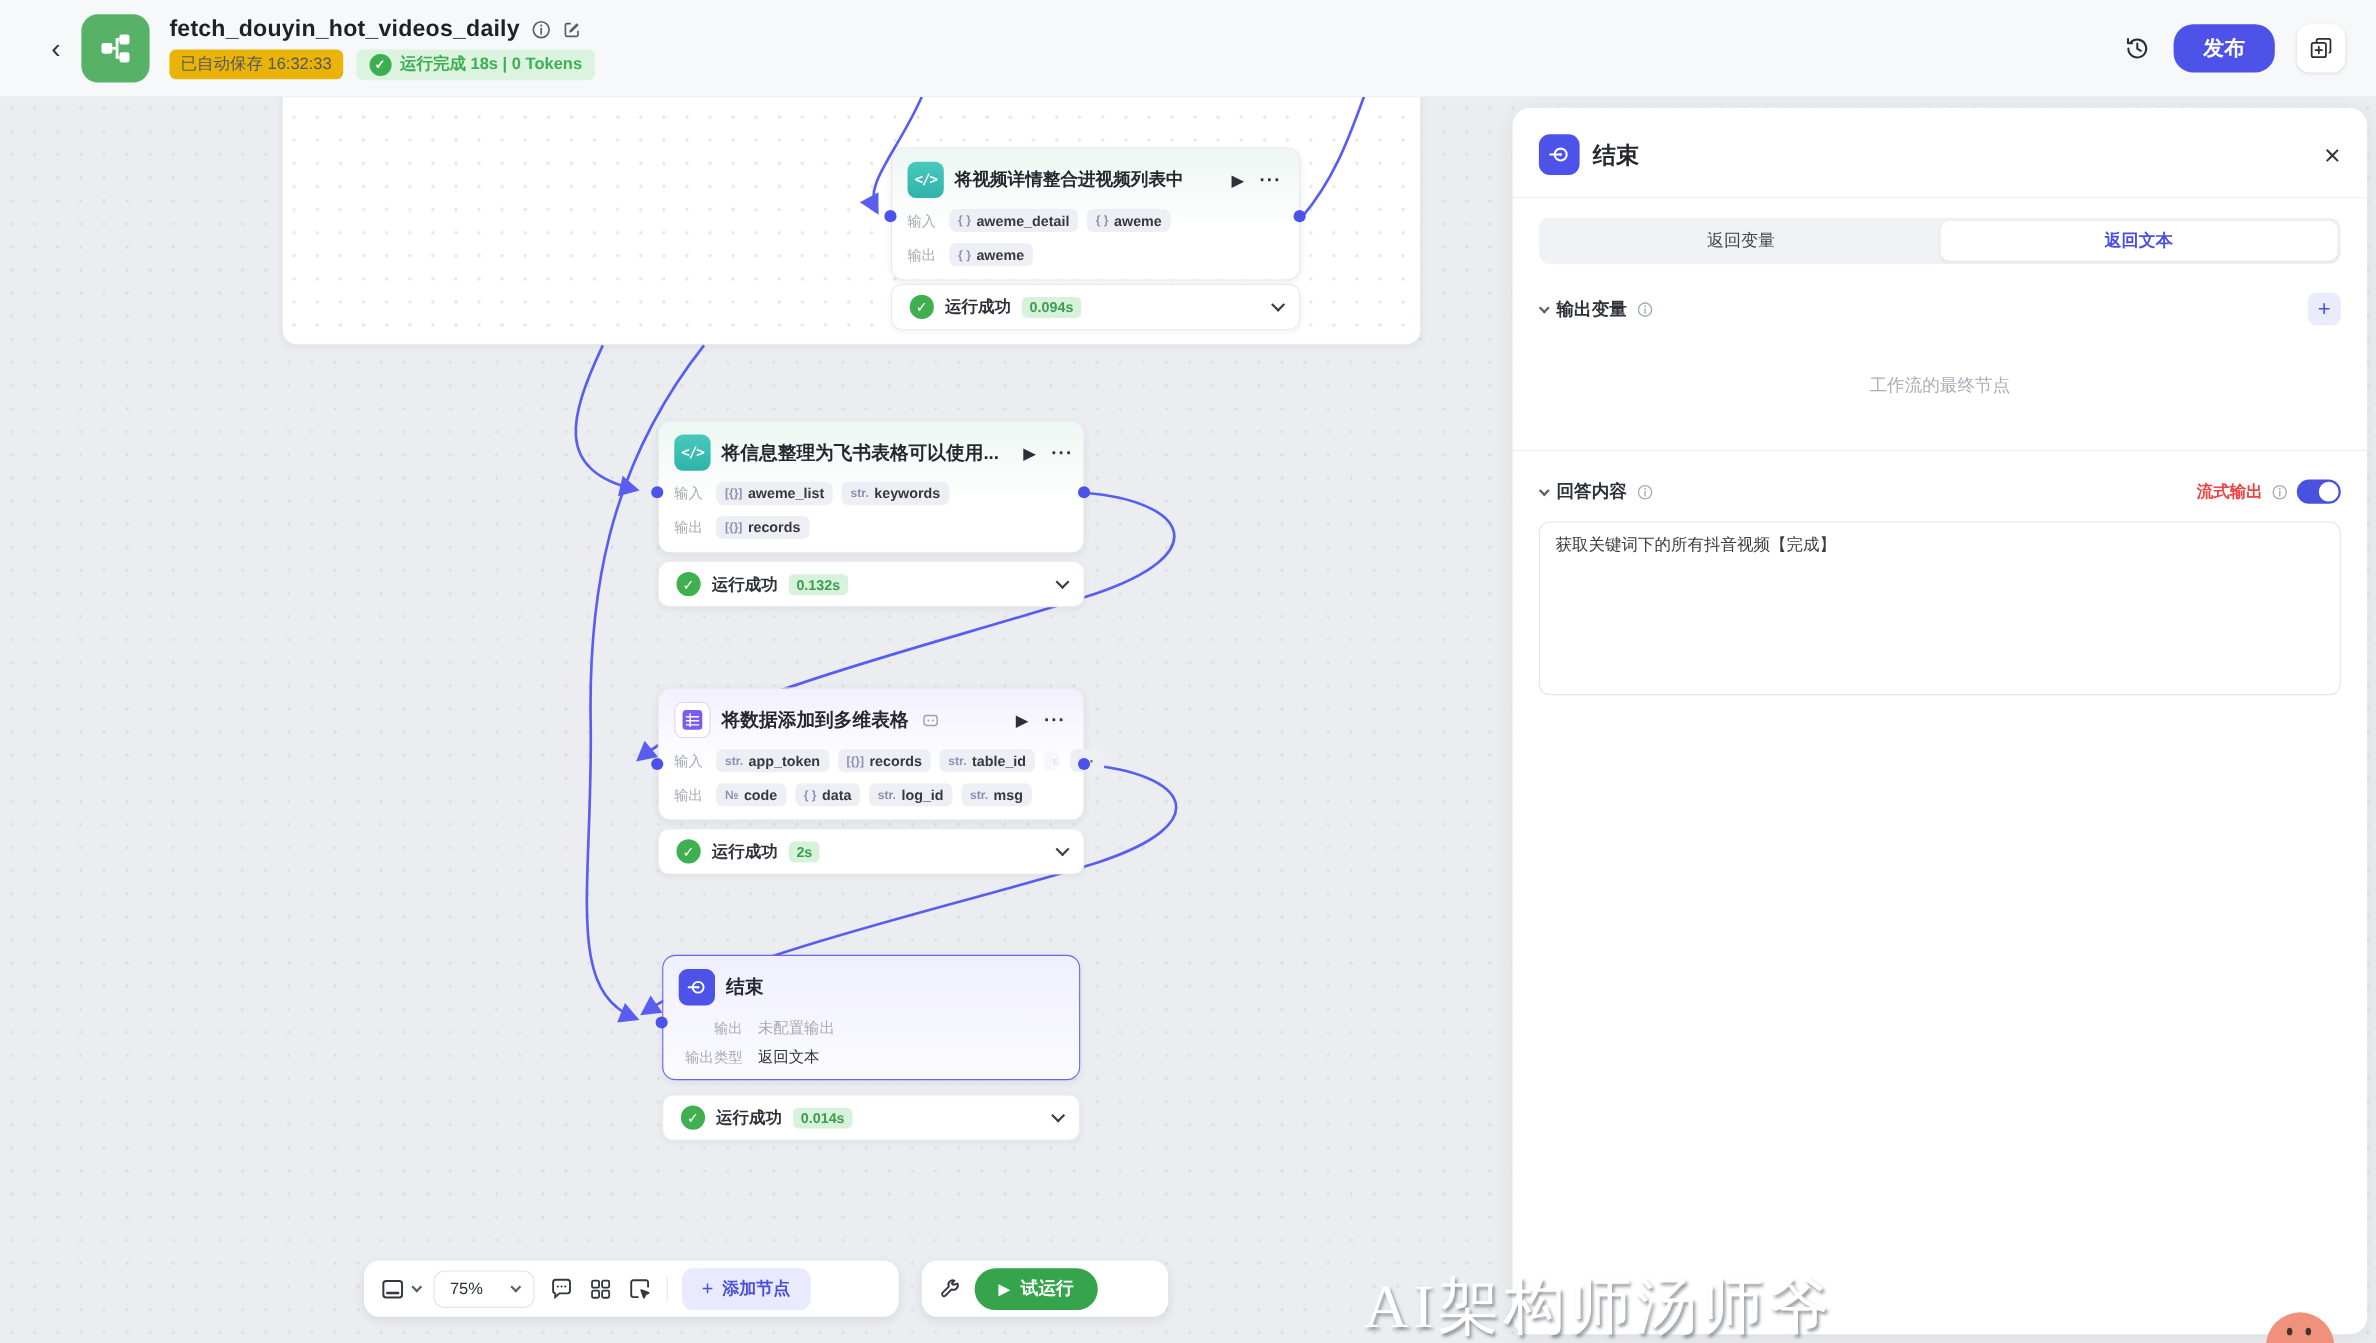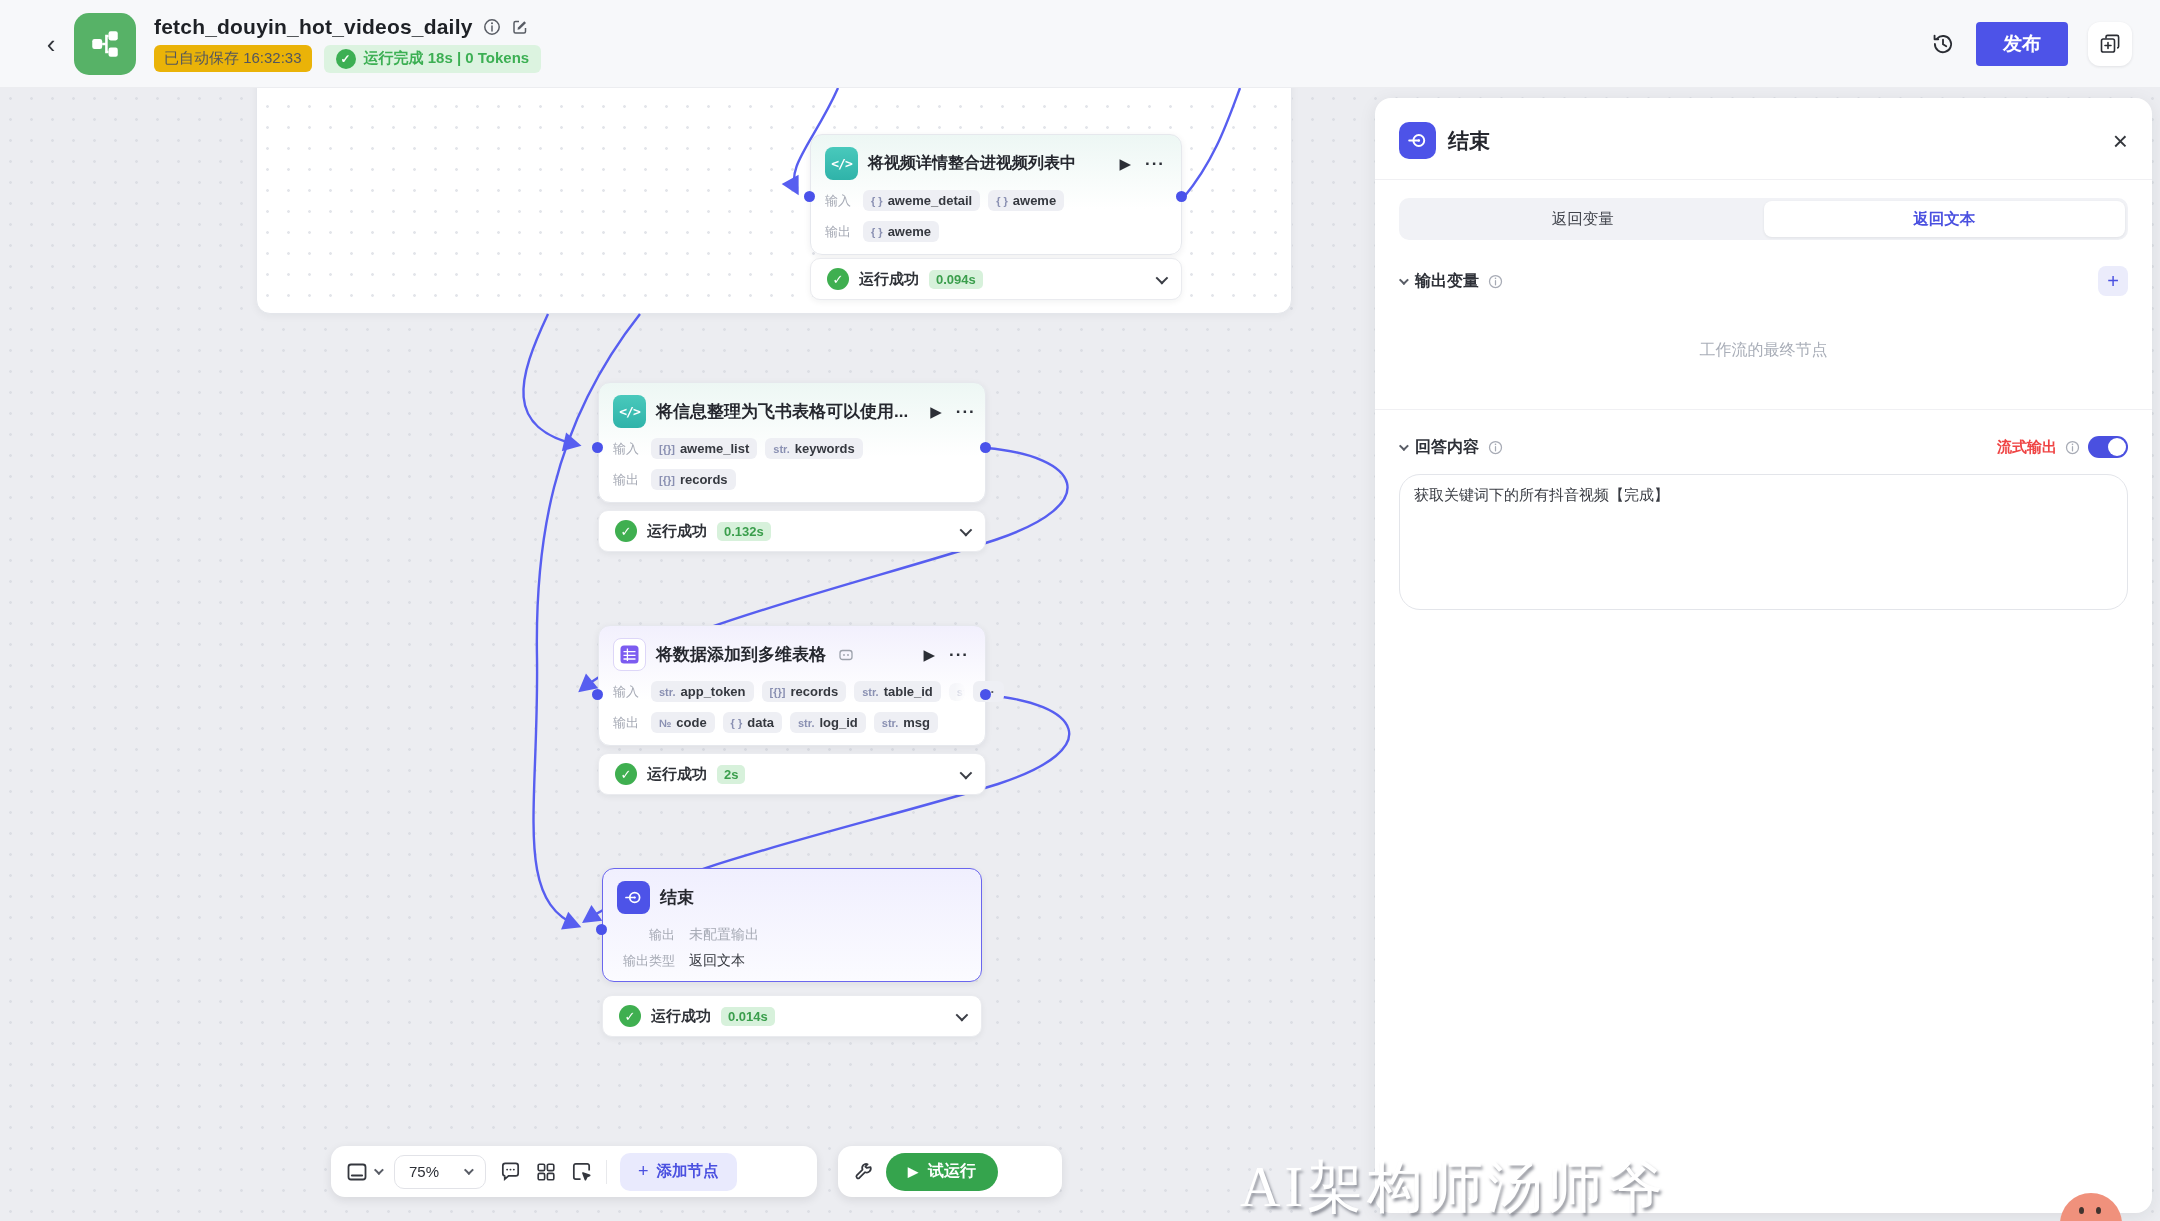--- a/index.html
+++ b/index.html
@@ -19,21 +19,21 @@
   .wtitle { font-size:21px; font-weight:700; color:#1E2126; letter-spacing:.2px; }
   .hicon { color:#585C64; display:inline-flex; }
   .brow { display:flex; align-items:center; gap:12px; }
   .badge-gray { background:#eab308; color:#53565E; font-size:15px; padding:4px 10px; border-radius:6px; }
   .badge-green { background:#DCF3E0; color:#3CAF53; font-size:15px; font-weight:600; padding:4px 12px;
     border-radius:6px; display:flex; align-items:center; gap:8px; }
   .gcheck { width:20px; height:20px; border-radius:50%; background:#3CAF53; color:#fff; font-size:12px;
     display:inline-flex; align-items:center; justify-content:center; }
   .hright { margin-left:auto; display:flex; align-items:center; gap:20px; margin-right:28px; }
   .iconbtn { background:transparent; border:none; cursor:pointer; display:flex; color:#2A2D33; }
-  .publish { height:44px; padding:0 27px; background:#4D53E8; color:#fff; border:none; border-radius:4px;
+  .publish { height:44px; padding:0 27px; background:#4D53E8; color:#fff; border:none; border-radius:18px;
     font-size:19px; font-weight:600; cursor:pointer; font-family:inherit; }
   .dupbtn { width:44px; height:44px; background:#fff; border:none; border-radius:12px; cursor:pointer;
     box-shadow:0 1px 3px rgba(30,33,40,.10); display:flex; align-items:center; justify-content:center; color:#2A2D33; }
 
   
   .canvas { position:absolute; left:0; top:88px; width:2160px; height:1133px; background:#ECEDF1;
     background-image:radial-gradient(circle,#DCDEE4 1.3px,transparent 1.5px); background-size:21px 21px; }
   .loopbox { position:absolute; left:256px; top:-14px; width:1036px; height:240px; background:#FFFFFF;
     border:1px solid #E4E6EB; border-radius:14px; box-shadow:0 2px 8px rgba(28,32,44,.05);
     background-image:radial-gradient(circle,#E3E5EA 1.3px,transparent 1.5px); background-size:21px 21px; }
@@ -113,21 +113,21 @@
   .tab.active { background:#fff; color:#4A50E0; font-weight:700; box-shadow:0 1px 3px rgba(28,32,44,.08); }
   .secrow { margin-top:26px; display:flex; align-items:center; gap:9px; }
   .sectitle { font-size:16px; font-weight:700; color:#2E3138; }
   .addout { margin-left:auto; width:30px; height:30px; background:#EBECFB; color:#4A50E0; font-size:20px;
     border:none; border-radius:8px; cursor:pointer; line-height:1; }
   .emptytext { text-align:center; color:#A9AEB8; font-size:16px; margin:44px 0 48px; }
   .streamwrap { margin-left:auto; display:flex; align-items:center; gap:8px; }
   .streamlbl { font-size:15px; font-weight:700; color:#ef4444; }
   .toggle { width:40px; height:22px; border-radius:11px; background:#4A50E0; position:relative; border:none; cursor:pointer; }
   .toggle .knob { position:absolute; right:2px; top:2px; width:18px; height:18px; border-radius:50%; background:#fff; }
-  .answer { margin-top:16px; width:100%; height:136px; border:1px solid #E3E5EA; border-radius:21px;
+  .answer { margin-top:16px; width:100%; height:158px; border:1px solid #E3E5EA; border-radius:10px;
     padding:11px 14px; font-size:15px; color:#383B42; resize:none; font-family:inherit; outline:none; }
   .iinfo { display:inline-flex; color:#A7ABB5; }
 
   
   .watermark { position:absolute; left:1240px; top:1150px; width:900px; z-index:50; pointer-events:none;
     font-family:"Liberation Serif", serif; font-size:56px; color:#FFFFFF; letter-spacing:4px;
     text-shadow:2px 3px 3px rgba(70,72,85,.55); }
   .avatar { position:absolute; left:2060px; top:1193px; width:62px; height:62px; border-radius:50%;
     background:#F0917C; z-index:55; }
   .avatar .eye { position:absolute; top:14px; width:5px; height:7px; border-radius:50%; background:#41342F; }

